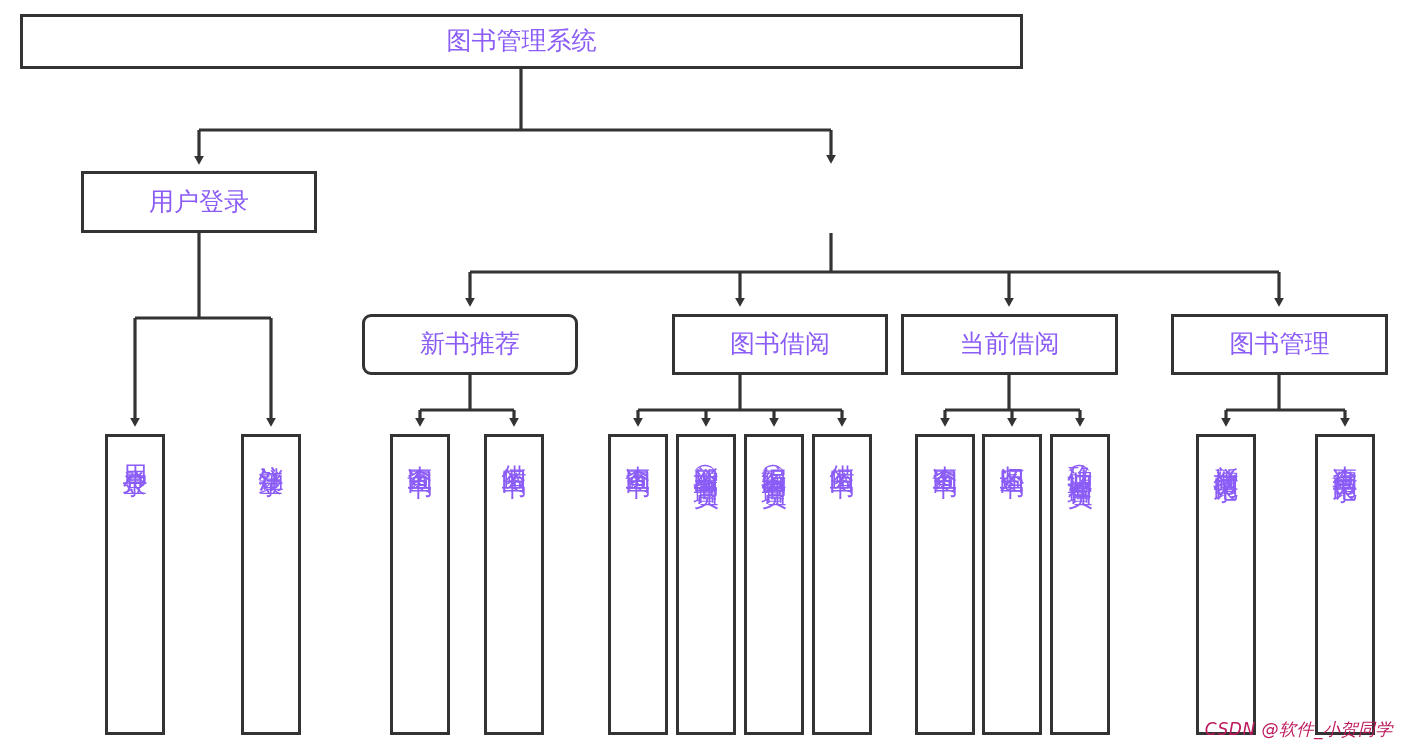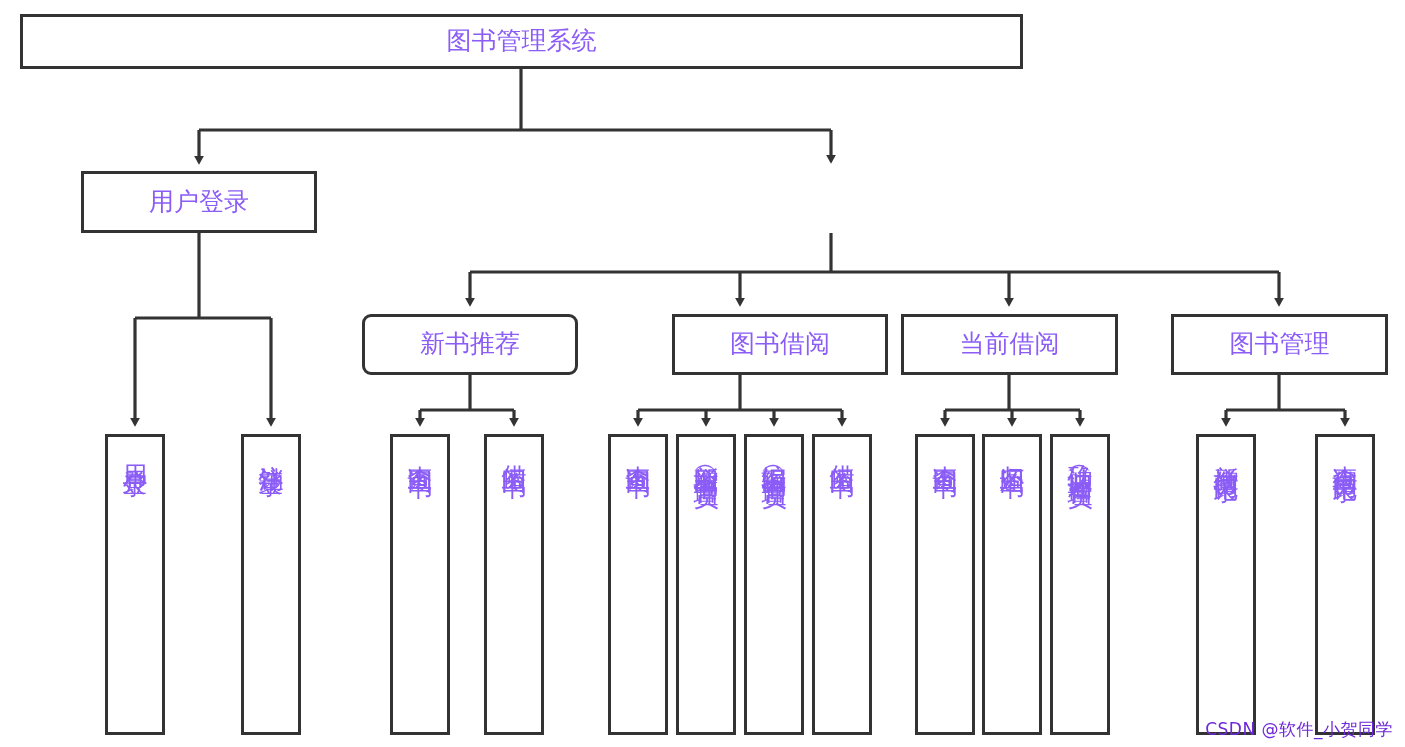--- a/index.html
+++ b/index.html
@@ -62,23 +62,24 @@
     font-size: 25px;
     letter-spacing: 3px;
     line-height: 1;
     white-space: nowrap;
   }
   .watermark {
     position: absolute;
     right: 12px;
     bottom: 6px;
     font-size: 17px;
-    color: #6d28d9;
+    color: #be185d;
     letter-spacing: 0.5px;
     user-select: none;
+    font-style: italic;
   }
 </style>
 </head>
 <body>
 
 <div id="diagram-root">
 
   <svg class="edges" viewBox="0 0 1405 747" xmlns="http://www.w3.org/2000/svg">
     <defs>
       <marker id="arrowhead" markerWidth="10" markerHeight="10" refX="4.2" refY="5" orient="auto" markerUnits="userSpaceOnUse">

